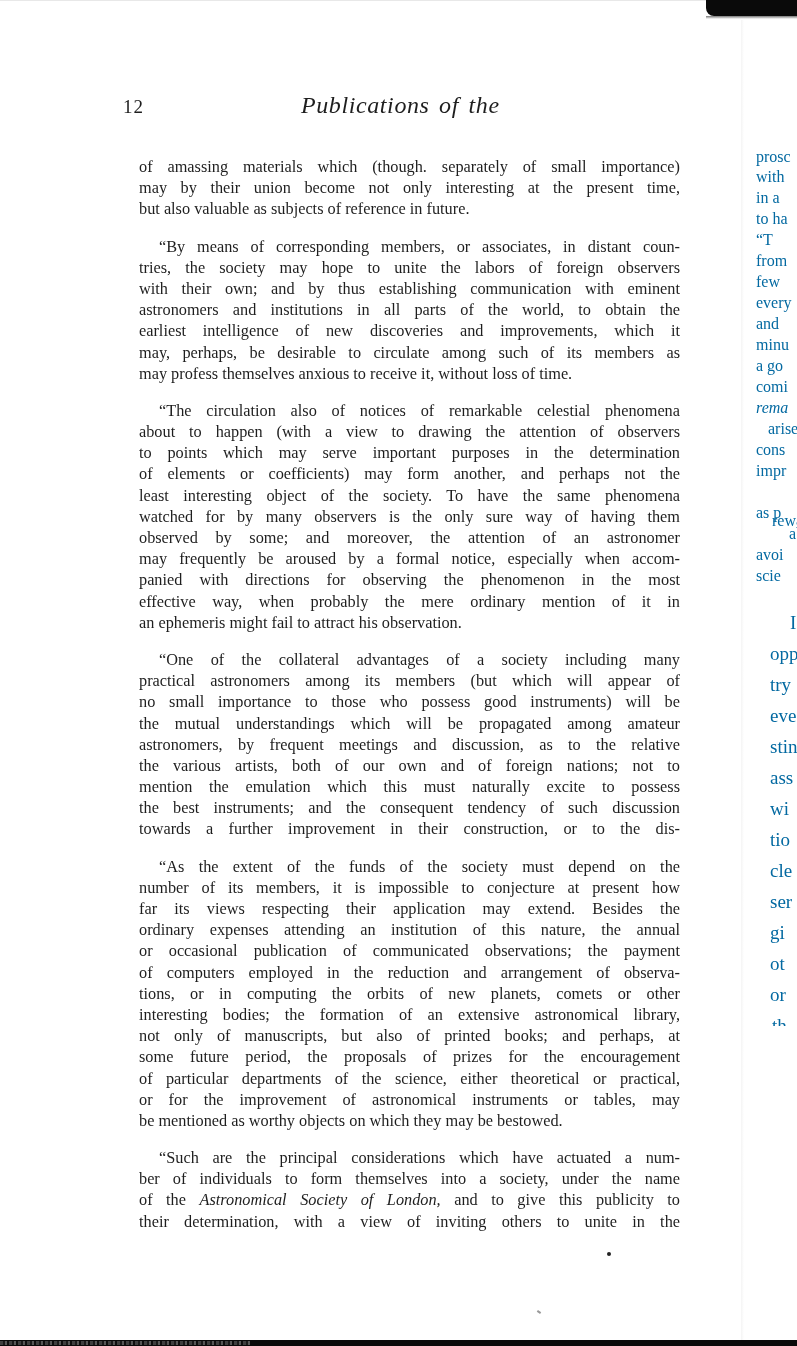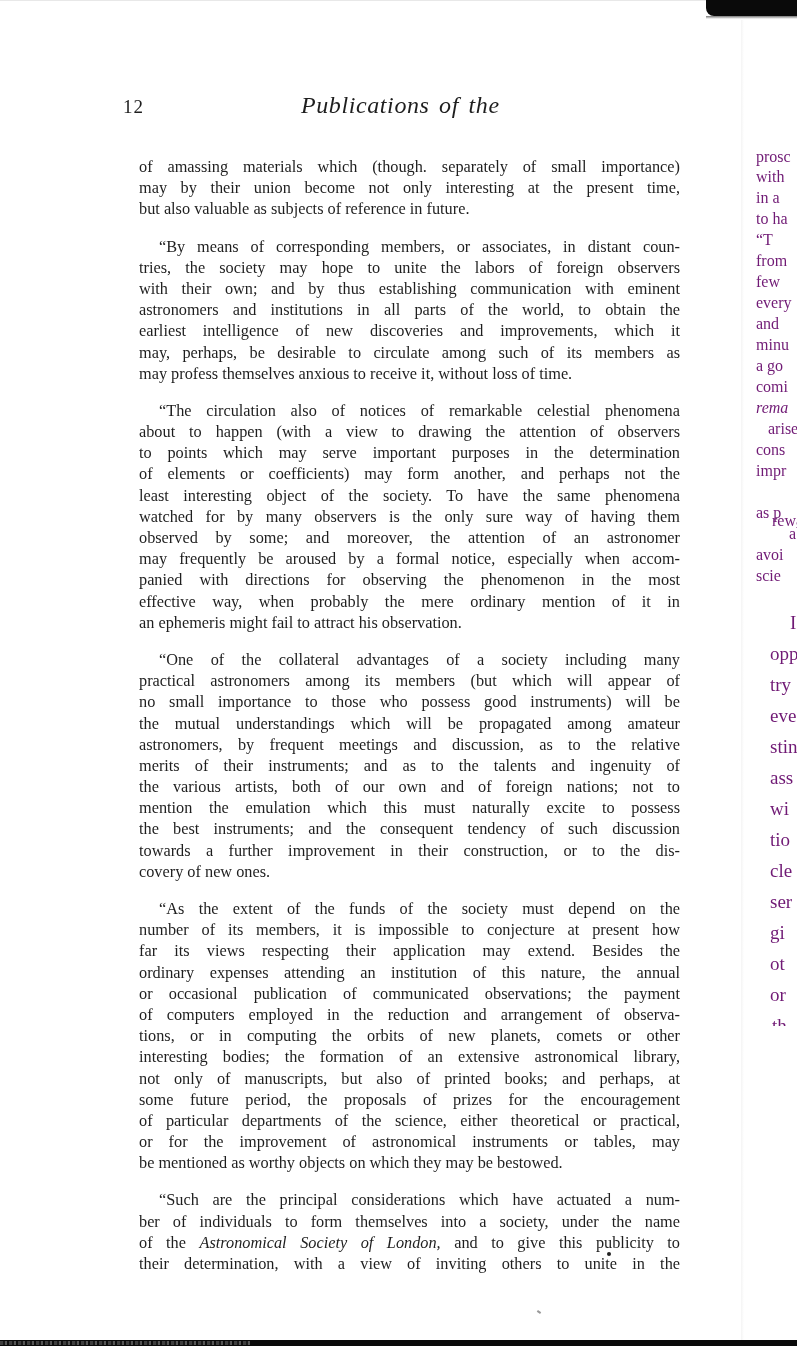--- a/index.html
+++ b/index.html
@@ -123,21 +123,21 @@
     font-style: italic;
   }
   .next-page {
     position: absolute;
     left: 756px;
     top: 0;
     width: 41px;
     height: 1026px;
     overflow: hidden;
     font-size: 16px;
-    color: #701a75;
+    color: #0369a1;
   }
   .np-line {
     position: absolute;
     left: 0;
     white-space: nowrap;
   }
   .np-line.big {
     font-size: 19px;
   }
   .stray-dot {
@@ -203,26 +203,24 @@
       <span class="line">effective way, when probably the mere ordinary mention of it in</span>
       <span class="line last">an ephemeris might fail to attract his observation.</span>
     </div>
 
     <div class="para">
       <span class="line indent">“One of the collateral advantages of a society including many</span>
       <span class="line">practical astronomers among its members (but which will appear of</span>
       <span class="line">no small importance to those who possess good instruments) will be</span>
       <span class="line">the mutual understandings which will be propagated among amateur</span>
       <span class="line">astronomers, by frequent meetings and discussion, as to the relative</span>
-      <span class="line">merits of their instruments; and as to the talents and ingenuity of</span>
       <span class="line">the various artists, both of our own and of foreign nations; not to</span>
       <span class="line">mention the emulation which this must naturally excite to possess</span>
       <span class="line">the best instruments; and the consequent tendency of such discussion</span>
       <span class="line">towards a further improvement in their construction, or to the dis-</span>
-      <span class="line last">covery of new ones.</span>
     </div>
 
     <div class="para">
       <span class="line indent">“As the extent of the funds of the society must depend on the</span>
       <span class="line">number of its members, it is impossible to conjecture at present how</span>
       <span class="line">far its views respecting their application may extend.  Besides the</span>
       <span class="line">ordinary expenses attending an institution of this nature, the annual</span>
       <span class="line">or occasional publication of communicated observations; the payment</span>
       <span class="line">of computers employed in the reduction and arrangement of observa-</span>
       <span class="line">tions, or in computing the orbits of new planets, comets or other</span>

